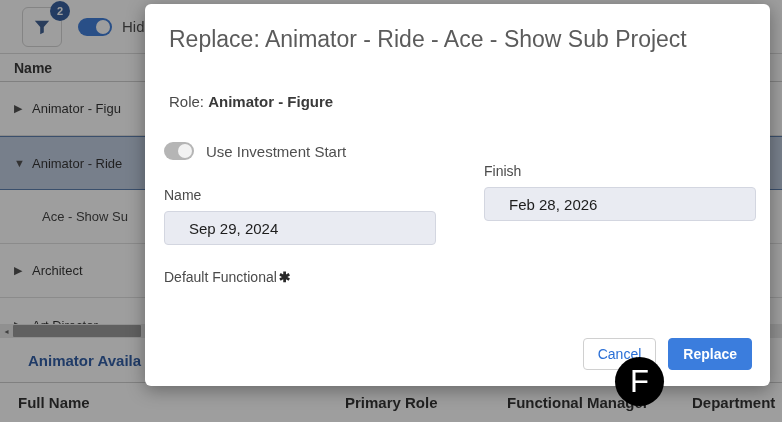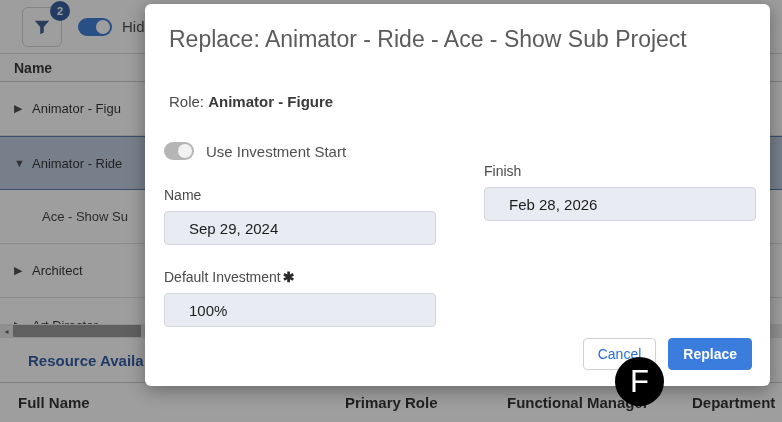--- a/index.html
+++ b/index.html
@@ -169,21 +169,21 @@
     <span class="caret collapsed"></span>
     <span class="rname">Art Director</span>
   </div>
 
   <div class="hscroll">
     <span class="arrow">◂</span>
     <span class="thumb"></span>
   </div>
 
   <div class="link-row">
-    <span class="link">Resource Availa</span>
+    <span class="link">Animator Availa</span>
   </div>
 
   <div class="grid-header2">
     <div class="cell" style="width:345px;padding-left:18px;">Full Name</div>
     <div class="cell" style="width:162px;">Primary Role</div>
     <div class="cell" style="width:185px;">Functional Manager</div>
     <div class="cell">Department</div>
   </div>
 </div>
 
@@ -202,23 +202,22 @@
     <div class="m-toggle-row">
       <span class="tg2">
           <span class="knob"></span>
         </span>
       <span class="m-toggle-label">Use Investment Start</span>
     </div>
     <div class="m-field-label">Name</div>
     <div class="m-input">Sep 29, 2024</div>
 
     <div class="m-field-label">
-      <span>Default Investment</span><span class="req">✱</span>
-    </div>
-    <div class="m-input">100%</div>
+      <span>Default Functional</span><span class="req">✱</span>
+    </div>
   </div>
 
   <div class="m-col right" style="top:135px;">
     <div class="m-field-label">Finish</div>
     <div class="m-input">Feb 28, 2026</div>
   </div>
 
   <div class="m-footer">
     <div class="btn btn-cancel">Cancel</div>
     <div class="btn btn-primary">Replace</div>

